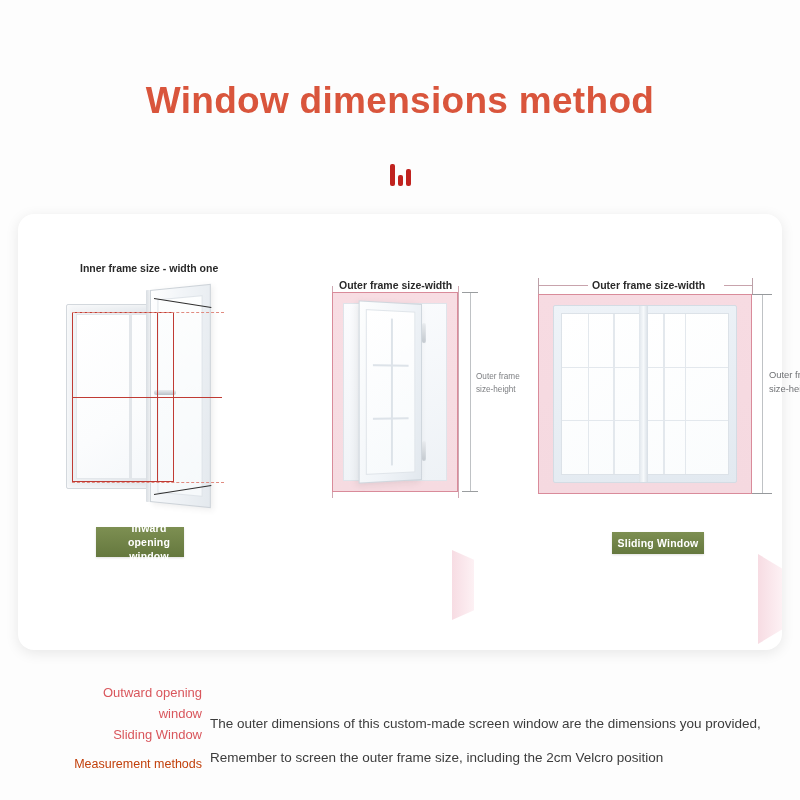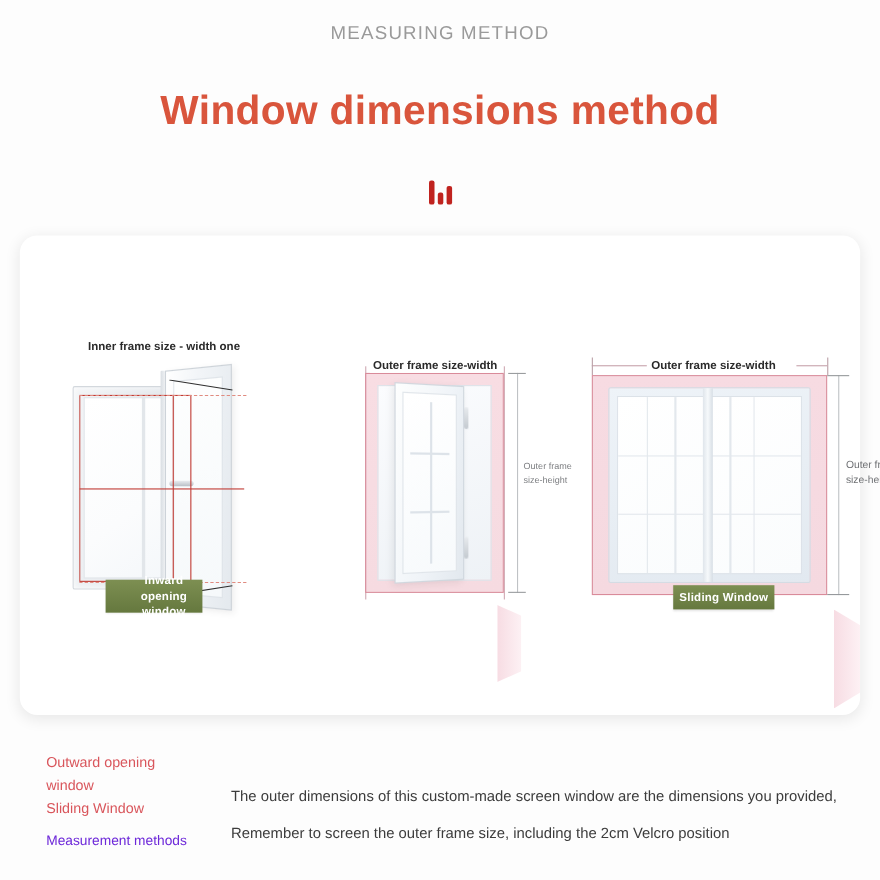--- a/index.html
+++ b/index.html
@@ -36,21 +36,21 @@
 
   
   .card {
     position: absolute; left: 18px; top: 214px;
     width: 764px; height: 436px;
     background: #ffffff; border-radius: 16px;
     box-shadow: 0 3px 14px rgba(0,0,0,.09);
   }
 
   .panels { position: absolute; inset: 0; }
-  .panel { position: absolute; margin-top: 47px; }
+  .panel { position: absolute; }
 
   
   .p1 { left: 24px; top: 48px; width: 250px; height: 300px; }
   .p1 .cap-top {
     position: absolute; left: 38px; top: 0;
     font-size: 10.5px; color: #2a2a2a; white-space: nowrap; font-weight: 600;
   }
   
   .w1-wall {
     position: absolute; left: 24px; top: 42px; width: 110px; height: 185px;
@@ -230,37 +230,36 @@
     background: linear-gradient(180deg,#7d8f52,#5f7239);
     z-index: -1;
   }
   .badge::before { left: -14px; } .badge::after { right: -14px; }
   .b1 { left: 78px; top: 313px; width: 88px; height: 30px; padding-left: 18px; }
   .b2 { left: 344px; top: 313px; width: 90px; height: 30px; }
   .b3 { left: 594px; top: 318px; width: 92px; height: 22px; }
 
   
   .foot-left {
-    position: absolute; left: 42px; top: 682px; width: 160px; text-align: left;
+    position: absolute; left: 42px; top: 682px; width: 160px; text-align: right;
   }
   .foot-left .red {
     color: #d9565c; font-size: 13px; line-height: 21px; font-weight: 400;
   }
   .foot-left .gray {
-    margin-top: 12px; color: #6d28d9; font-size: 12.5px;
+    margin-top: 12px; color: #c2410c; font-size: 12.5px;
   }
   .foot-right { position: absolute; left: 210px; top: 707px; width: 570px; }
   .foot-right p { color: #3c3c3c; font-size: 13.5px; line-height: 34px; }
 </style>
 </head>
 <body>
 
 <div class="page">
 
-  <div class="eyebrow">MEASURING METHOD</div>
   <div class="headline">Window dimensions method</div>
 
   <div class="bars-icon">
     <i></i>
       <i></i>
       <i></i>
   </div>
 
   <div class="card">
     <div class="panels">

